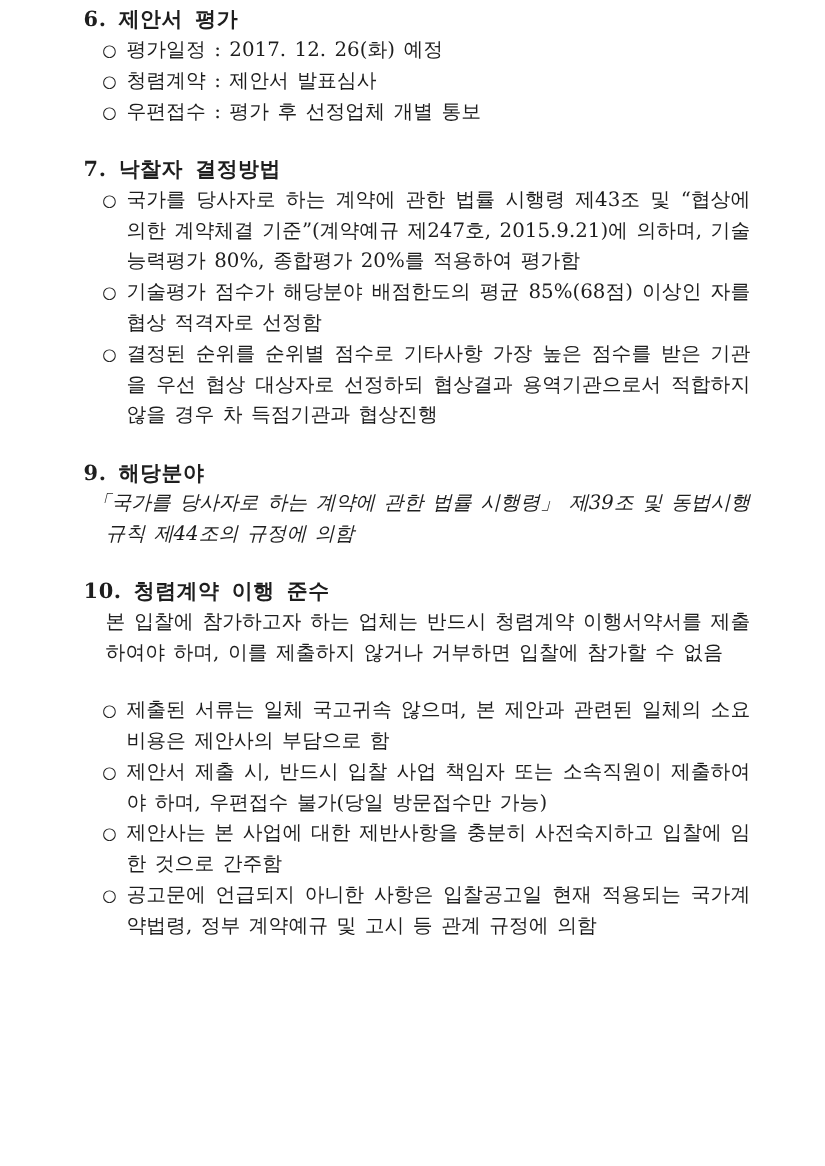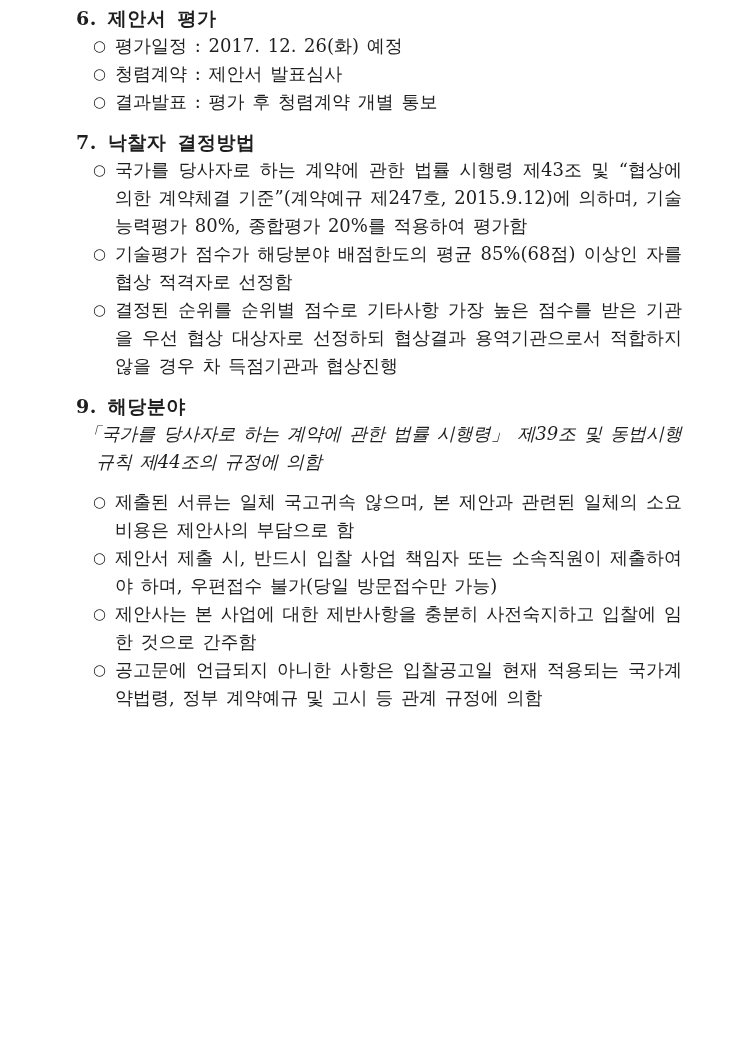--- a/index.html
+++ b/index.html
@@ -13,21 +13,21 @@
     height: 992px;
     background: #ffffff;
     box-sizing: border-box;
     padding: 2px 68px 0 76px;
     font-family: "DejaVu Serif", "Liberation Serif", serif;
     color: #1e1e1e;
     font-size: 18px;
     line-height: 28px;
     overflow: hidden;
   }
-  .section { margin-top: 12px; }
+  .section { margin-top: 24px; }
   .section:first-child { margin-top: 2px; }
   .heading {
     font-weight: bold;
     font-size: 19px;
     line-height: 28px;
     white-space: nowrap;
     letter-spacing: 0.5px;
   }
   .heading .num { margin-right: 11px; }
   .heading .title { word-spacing: 4px; }
@@ -65,50 +65,56 @@
     <div class="bullet">
       <span class="marker">○</span>
       <span class="btext">평가일정 : 2017. 12. 26(화) 예정</span>
     </div>
     <div class="bullet">
       <span class="marker">○</span>
       <span class="btext">청렴계약 : 제안서 발표심사</span>
     </div>
     <div class="bullet">
       <span class="marker">○</span>
-      <span class="btext">결과발표 : 평가 후 청렴계약 개별 통보</span>
+      <span class="btext">우편접수 : 평가 후 선정업체 개별 통보</span>
     </div>
   </div>
 
   <div class="section">
     <div class="heading">
       <span class="num">7.</span><span class="title">낙찰자 결정방법</span>
     </div>
     <div class="bullet">
       <span class="marker">○</span>
-      <span class="btext">국가를 당사자로 하는 계약에 관한 법률 시행령 제43조 및 “협상에 의한 계약체결 기준”(계약예규 제247호, 2015.9.12)에 의하며, 기술능력평가 80%, 종합평가 20%를 적용하여 평가함</span>
+      <span class="btext">국가를 당사자로 하는 계약에 관한 법률 시행령 제43조 및 “협상에 의한 계약체결 기준”(계약예규 제247호, 2015.9.21)에 의하며, 기술능력평가 80%, 종합평가 20%를 적용하여 평가함</span>
     </div>
     <div class="bullet">
       <span class="marker">○</span>
       <span class="btext">기술평가 점수가 해당분야 배점한도의 평균 85%(68점) 이상인 자를 협상 적격자로 선정함</span>
     </div>
     <div class="bullet">
       <span class="marker">○</span>
       <span class="btext">결정된 순위를 순위별 점수로 기타사항 가장 높은 점수를 받은 기관을 우선 협상 대상자로 선정하되 협상결과 용역기관으로서 적합하지 않을 경우 차 득점기관과 협상진행</span>
     </div>
   </div>
 
 
   <div class="section">
     <div class="heading">
       <span class="num">9.</span><span class="title">해당분야</span>
     </div>
     <div class="body outdent">「국가를 당사자로 하는 계약에 관한 법률 시행령」 제39조 및 동법시행규칙 제44조의 규정에 의함</div>
   </div>
 
+  <div class="section">
+    <div class="heading">
+      <span class="num">10.</span><span class="title">청렴계약 이행 준수</span>
+    </div>
+    <div class="body">본 입찰에 참가하고자 하는 업체는 반드시 청렴계약 이행서약서를 제출하여야 하며, 이를 제출하지 않거나 거부하면 입찰에 참가할 수 없음</div>
+  </div>
 
   <div class="section">
     <div class="bullet">
       <span class="marker">○</span>
       <span class="btext">제출된 서류는 일체 국고귀속 않으며, 본 제안과 관련된 일체의 소요 비용은 제안사의 부담으로 함</span>
     </div>
     <div class="bullet">
       <span class="marker">○</span>
       <span class="btext">제안서 제출 시, 반드시 입찰 사업 책임자 또는 소속직원이 제출하여야 하며, 우편접수 불가(당일 방문접수만 가능)</span>
     </div>

